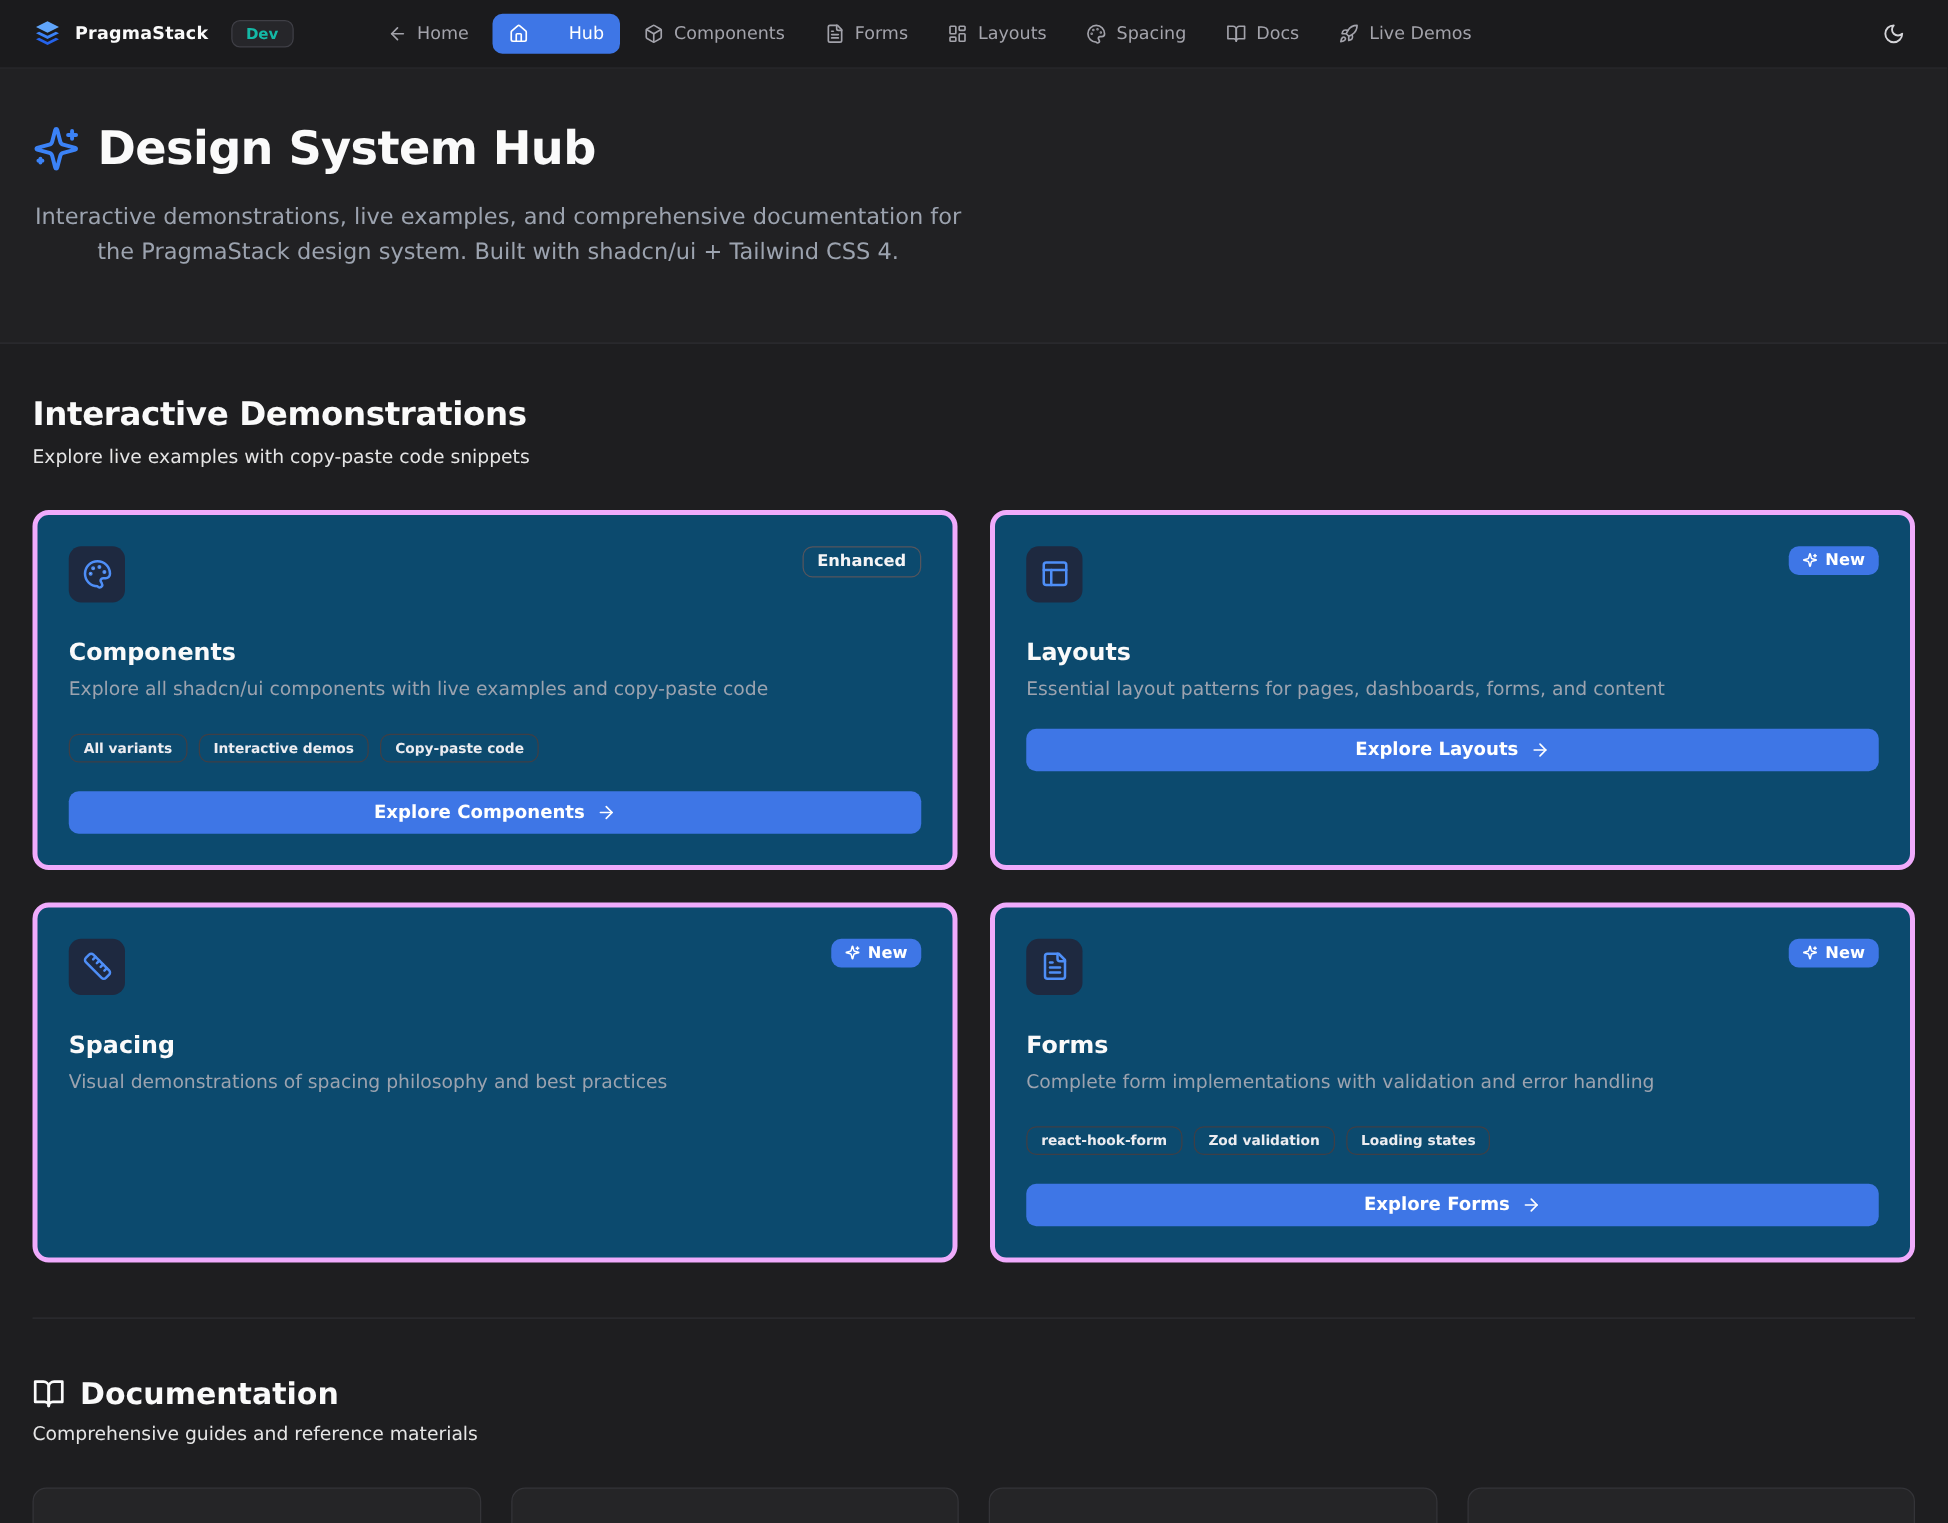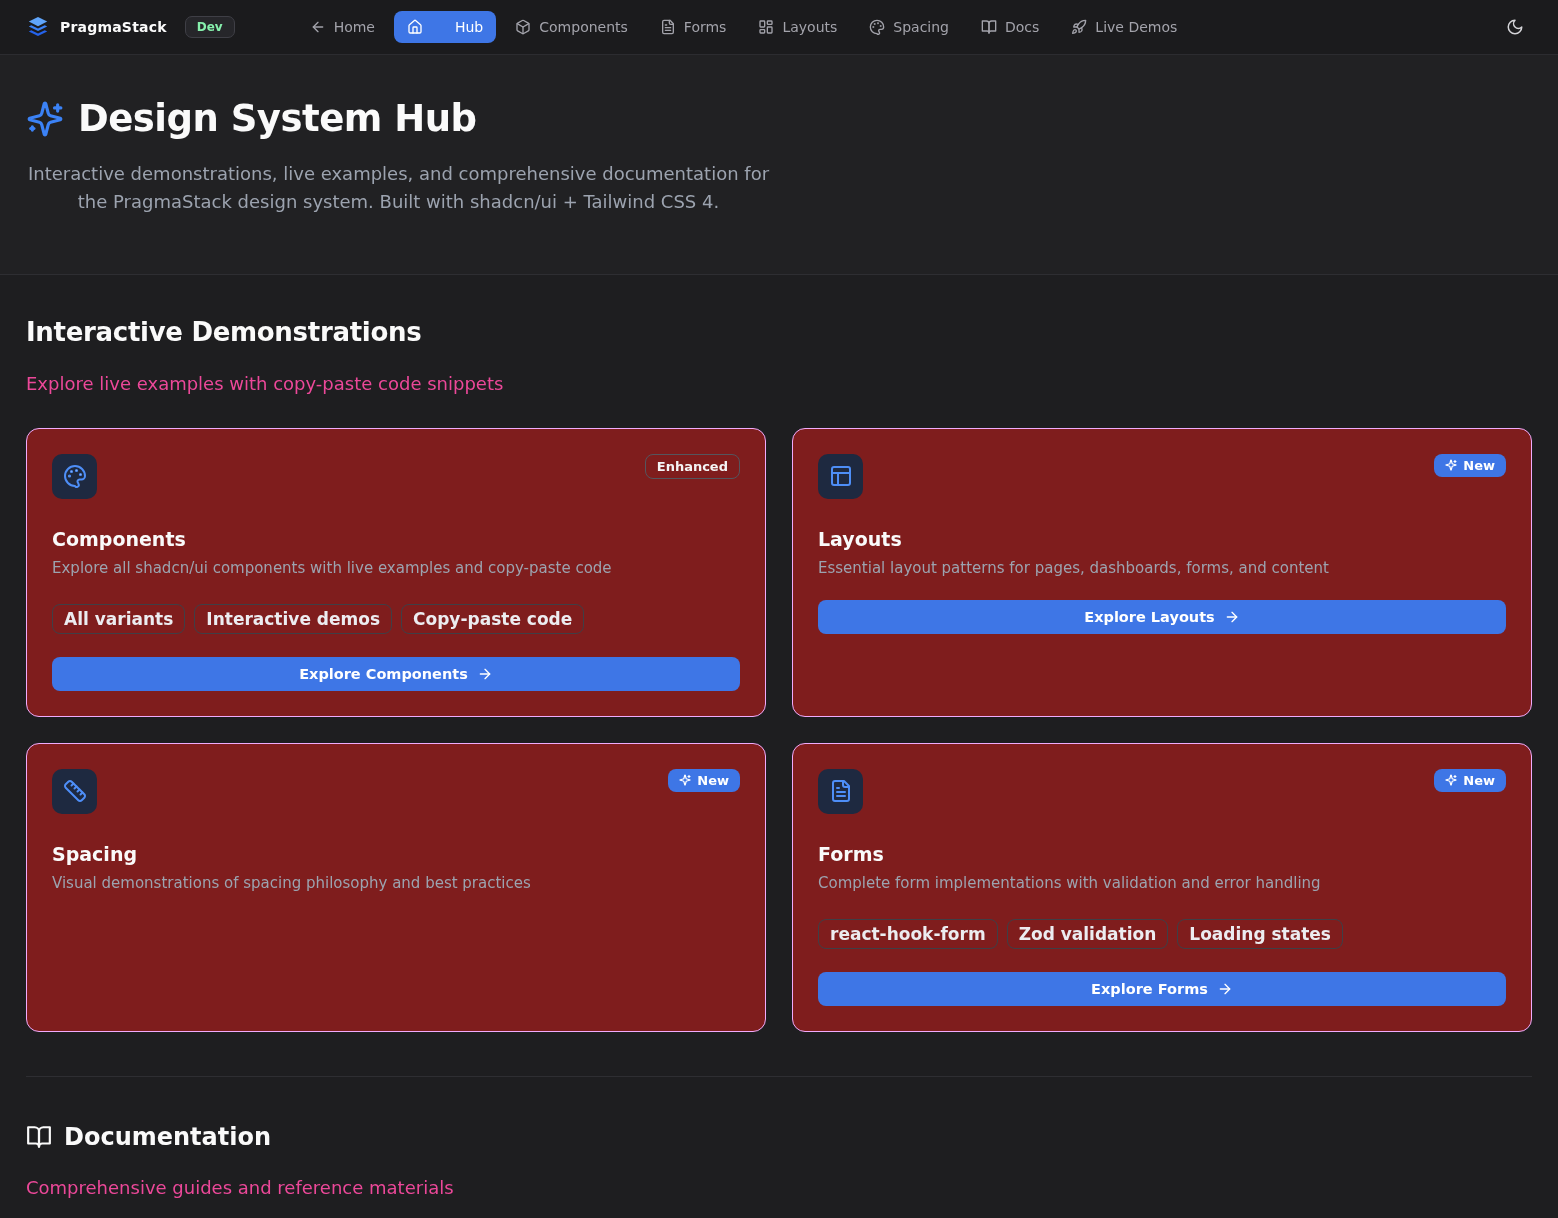--- a/index.html
+++ b/index.html
@@ -4,62 +4,62 @@
 <style>
   * { margin:0; padding:0; box-sizing:border-box; }
   html,body { background:#1e1e20; color:#fafafa; font-family:"DejaVu Sans", sans-serif; }
   .page { width:1558px; min-height:1218px; overflow:hidden; }
 
   
   .nav { height:55px; background:#1b1b1d; border-bottom:1px solid #2c2c30;
          display:flex; align-items:center; padding:0 26px; }
   .brand { display:flex; align-items:center; gap:10px; }
   .brand-name { font-size:14px; font-weight:bold; letter-spacing:.2px; }
-  .dev-badge { font-size:12px; font-weight:bold; color:#86efac; background:#26262a;
+  .dev-badge { font-size:12px; font-weight:bold; color:#14b8a6; background:#26262a;
                border:1px solid #3f3f46; border-radius:7px; padding:3px 11px; margin-left:8px; }
   .nav-items { display:flex; align-items:center; gap:6px; margin-left:62px; }
   .nav-item { display:flex; align-items:flex-start; gap:8px; padding:8px 13px; border-radius:8px;
               font-size:14px; color:#a3a3ab; cursor:pointer; white-space:nowrap; }
   .nav-item svg { stroke:#a3a3ab; }
   .nav-item.active { background:#3e76e6; color:#fff;gap:32px; }
   .nav-item.active svg { stroke:#fff; }
   .theme-toggle { margin-left:auto; padding:8px; border-radius:8px; cursor:pointer; display:flex; }
 
   
   .hero { background:#212123; border-bottom:1px solid #2e2e32; padding:42px 26px 58px; }
   .hero-title-row { display:flex; align-items:center; gap:14px; }
   .hero-title { font-size:37px; font-weight:bold; letter-spacing:-.5px; }
   .hero-desc { margin-top:20px; max-width:745px; font-size:18px; line-height:1.55; color:#9ca3af;text-align:center; }
 
   
   .main { padding:0 26px 30px; }
   .section-head h2 { font-size:26px; font-weight:bold; letter-spacing:-.3px; }
-  .section-sub { margin-top:26px; font-size:18px; color:#ec4899; }
+  .section-sub { margin-top:9px; font-size:15px; color:#e5e5e5; }
   .demos { padding-top:42px; }
   .docs-divider { border:none; border-top:1px solid #2e2e32; margin:44px 0 0; }
   .docs { padding-top:46px; }
   .docs-head { display:flex; align-items:center; gap:12px; }
 
   
   .demo-grid { margin-top:34px; display:grid; grid-template-columns:1fr 1fr; gap:26px; }
-  .demo-card { background:#7f1d1d; border:1px solid #f0abfc; border-radius:13px; padding:25px; }
+  .demo-card { background:#0c4a6e; border:4px solid #f0abfc; border-radius:13px; padding:25px; }
   .card-top { display:flex; justify-content:space-between; align-items:flex-start; }
   .icon-tile { width:45px; height:45px; border-radius:10px; background:#1e2940;
                display:flex; align-items:center; justify-content:center; }
   .icon-tile svg { stroke:#4e8ef7; }
   .badge-outline { border:1px solid #55555d; border-radius:8px; padding:4px 11px;
                    font-size:13px; font-weight:bold; color:#f4f4f5; }
   .badge-new { display:inline-flex; align-items:center; gap:6px; background:#3e76e6; color:#fff;
                border-radius:8px; padding:4px 11px; font-size:13px; font-weight:bold; }
   .badge-new svg { stroke:#fff; }
   .card-title { margin-top:29px; font-size:19px; font-weight:bold; }
   .card-desc { margin-top:9px; font-size:15px; color:#9ca3af; }
   .tag-row { margin-top:27px; display:flex; gap:9px; flex-wrap:wrap; }
   .tag { border:1px solid #3f3f46; border-radius:8px; padding:4px 11px;
-         font-size:17px; font-weight:bold; color:#ececf0; }
+         font-size:11px; font-weight:bold; color:#ececf0; }
   .explore-btn { margin-top:23px; width:100%; height:34px; background:#3e76e6; border:none;
                  border-radius:8px; color:#fff; font-family:inherit; font-size:14.5px; font-weight:bold;
                  display:flex; align-items:center; justify-content:center; gap:9px; cursor:pointer; }
   .explore-btn svg { stroke:#fff; }
 
   
   .doc-grid { margin-top:34px; display:grid; grid-template-columns:repeat(4,1fr); gap:24px; }
   .doc-card { background:#252527; border:1px solid #343438; border-radius:11px;
               padding:27px 24px; cursor:pointer; }
   .doc-title { font-size:16.5px; font-weight:bold; }

